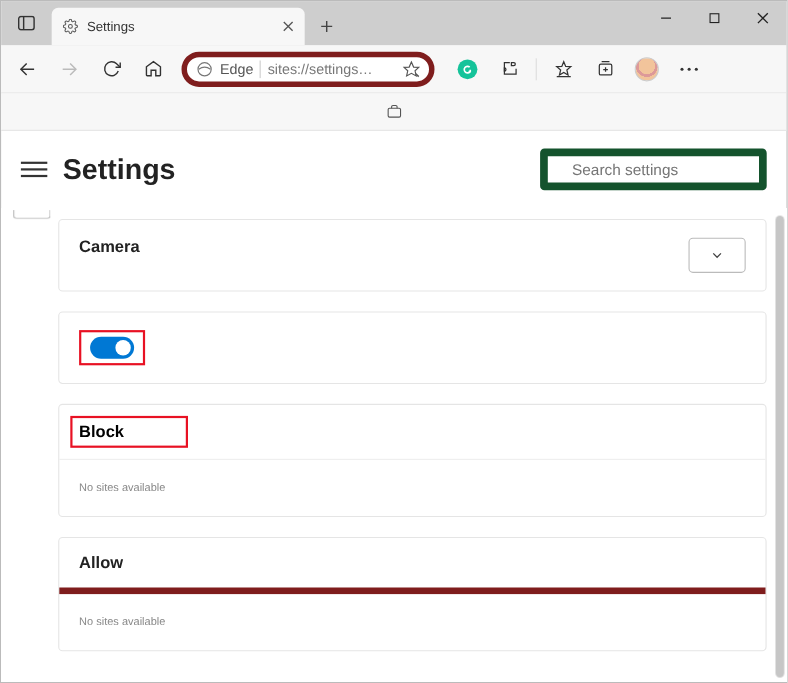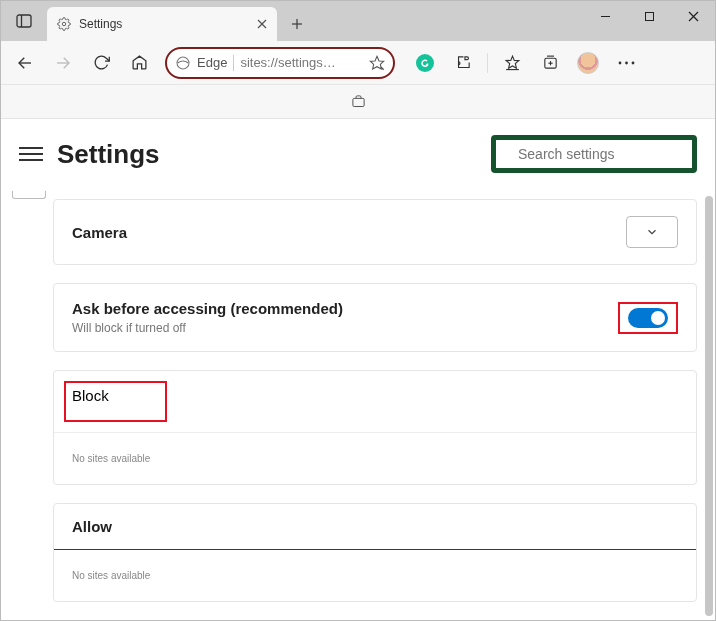--- a/index.html
+++ b/index.html
@@ -66,21 +66,21 @@
     .tool-btn {
       width: 36px; height: 36px;
       display: flex; align-items: center; justify-content: center;
       color: #333; border-radius: 4px;
     }
     .tool-btn.disabled { color: #b8b8b8; }
     .address-bar {
       flex: 1;
       height: 32px;
       background: #fff;
-      border: 2px solid #7f1d1d;
+      border: 5px solid #7f1d1d;
       border-radius: 16px;
       display: flex;
       align-items: center;
       padding: 0 8px;
       margin: 0 6px;
       max-width: 230px;
       gap: 6px;
       overflow: hidden;
     }
     .address-text { font-size: 13px; color: #777; white-space: nowrap; }
@@ -108,21 +108,21 @@
       display: flex; flex-direction: column; justify-content: center; gap:4px;
       margin-right: 14px;
     }
     .hamburger div { height:2px; background:#333; }
     .page-title {
       font-size: 26px; font-weight: 600; color: #222;
       flex: 1;
     }
     .search-box {
       width: 206px; height: 38px;
-      border: 5px solid #14532d;
+      border: 7px solid #14532d;
       border-radius: 4px;
       display: flex; align-items: center;
       padding: 0 12px; gap: 10px;
     }
     .search-input {
       border: none; outline: none;
       font-size: 14px; color: #777;
       flex: 1;
       background: transparent;
     }
@@ -139,21 +139,21 @@
       background: #c6c6c6; border-radius: 4px;
     }
     .card {
       border: 1px solid #e5e5e5;
       border-radius: 4px;
       margin-bottom: 18px;
       background: #fff;
     }
     .card-header {
       padding: 16px 18px;
-      display: flex; align-items: center;
+      display: flex; 
       justify-content: space-between;
     }
     .card-title { font-size: 15px; font-weight: 600; color: #222; }
     .card-sub { font-size: 12px; color: #777; margin-top: 4px; }
     .expand-btn {
       width: 52px; height: 32px;
       border: 1px solid #bbb; border-radius: 4px;
       display: flex; align-items: center; justify-content: center;
     }
     .toggle {
@@ -174,28 +174,28 @@
       display: inline-flex; align-items: center;
     }
     .section {
       border: 1px solid #e5e5e5;
       border-radius: 4px;
       margin-bottom: 18px;
     }
     .section-head {
       padding: 14px 18px;
       font-size: 15px; font-weight: 600; color: #222;
-      border-bottom: 1px solid #7f1d1d;
+      border-bottom: 6px solid #7f1d1d;
     }
     .section-body {
       padding: 20px 18px;
       font-size: 10px; color: #888;
     }
     .block-head-wrap { padding: 10px 12px 10px 10px; border-bottom: 1px solid #eee;}
-    .block-head-wrap .inside { border: 2px solid #e81123; padding: 4px 56px 16px 6px; display:inline-block; font-size:15px; font-weight:400; }
+    .block-head-wrap .inside { border: 2px solid #e81123; padding: 4px 56px 4px 6px; display:inline-block; font-size:15px; font-weight:700; }
     .avatar {
       width: 22px; height: 22px; border-radius: 50%;
       background: radial-gradient(circle at 50% 35%, #f2c49b 45%, #d99 46% 60%, #f2c49b 61%);
       border:1px solid #ccc;
     }
     .grammarly {
       width:18px; height:18px; border-radius:50%;
       background:#15c39a; display:flex; align-items:center; justify-content:center;
     }
     .stub {
@@ -366,24 +366,20 @@
       <div class="expand-btn">
         <svg width="14" height="14" viewBox="0 0 24 24" fill="none" stroke="#444" stroke-width="2">
             <polyline points="6 9 12 15 18 9"></polyline>
           </svg>
       </div>
     </div>
   </div>
 
   <div class="card">
     <div class="card-header">
-      <div>
-        <div class="card-title">Ask before accessing (recommended)</div>
-        <div class="card-sub">Will block if turned off</div>
-      </div>
       <div class="highlight-red">
         <div class="toggle"></div>
       </div>
     </div>
   </div>
 
   <div class="section">
     <div class="block-head-wrap">
       <span class="inside">Block</span>
     </div>

